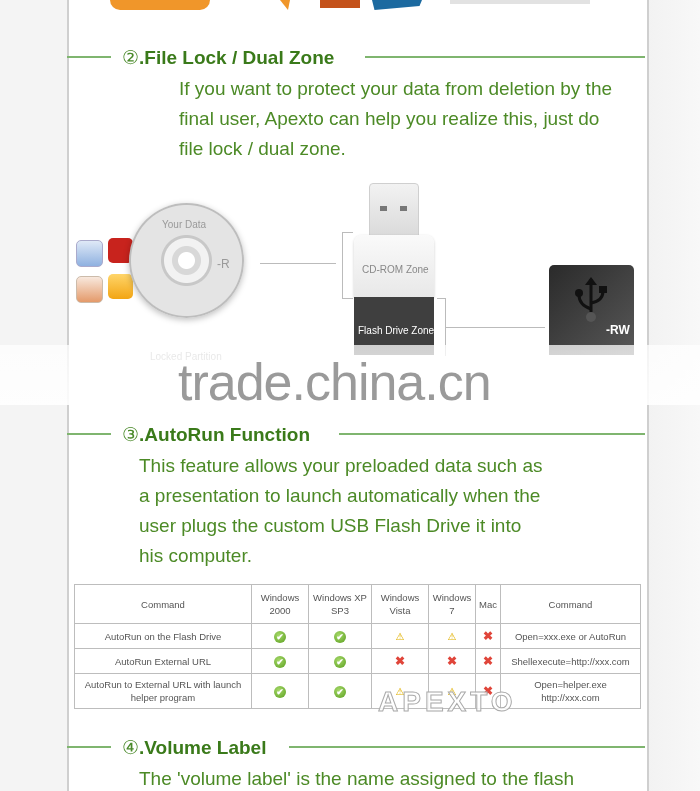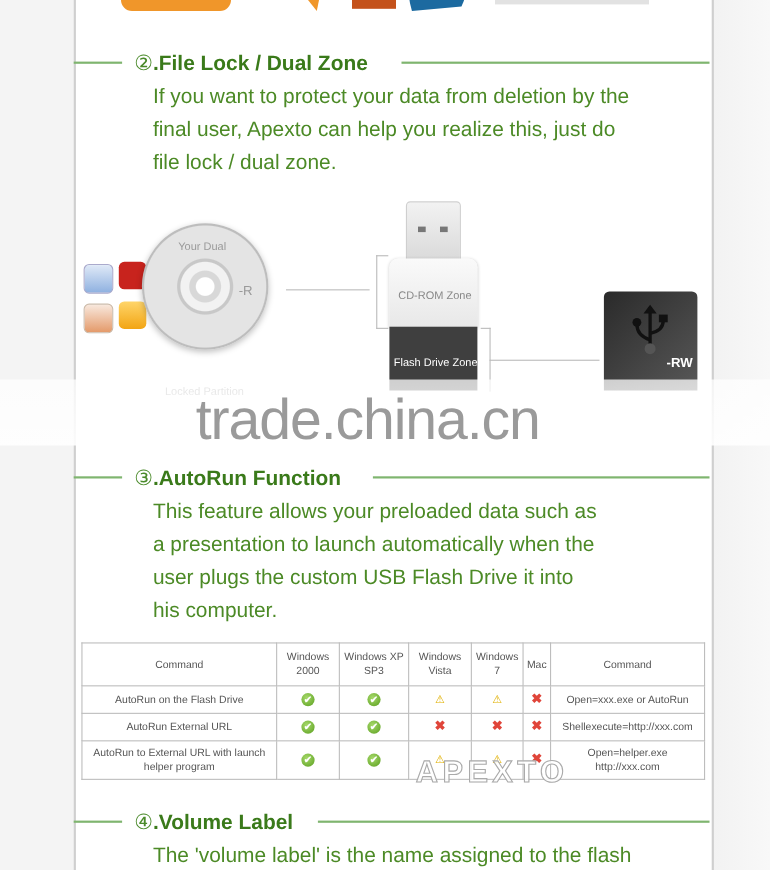--- a/index.html
+++ b/index.html
@@ -53,33 +53,33 @@
   <div class="b3"></div>
   <div class="b4"></div>
   <div class="b5"></div>
 </div>
 
 <div class="sec-head" style="top:46px;">
   <div class="line" style="left:0;width:44px;"></div>
   <div class="title" style="left:55px;"><span class="num">②</span><span>.File Lock / Dual Zone</span></div>
   <div class="line" style="left:298px;width:280px;"></div>
 </div>
-<div class="para" style="top:74px;">
+<div class="para" style="top:74px;margin-left:40px;">
   <div>If you want to protect your data from deletion by the</div>
   <div>final user, Apexto can help you realize this, just do</div>
   <div>file lock / dual zone.</div>
 </div>
 
 <div class="diagram">
   <div class="app-icon" style="left:4px;top:65px;background:linear-gradient(#dfe9f7,#8fb1e0);border:1px solid #aac;"></div>
   <div class="app-icon" style="left:36px;top:63px;background:#c8231d;"></div>
   <div class="app-icon" style="left:4px;top:101px;background:linear-gradient(#f8e8dd,#e49a6a);border:1px solid #cba;"></div>
   <div class="app-icon" style="left:36px;top:99px;background:linear-gradient(#ffd56a,#f2a514);"></div>
   <div class="disc"></div>
-  <div class="disc-label" style="left:90px;top:44px;">Your Dual</div>
+  <div class="disc-label" style="left:90px;top:44px;">Your Data</div>
   <div class="disc-label" style="left:145px;top:82px;font-size:12px;">-R</div>
   <div class="disc-label" style="left:78px;top:144px;margin-top:32px;">Locked Partition</div>
   <div class="hline" style="left:188px;top:88px;width:76px;"></div>
   <div class="bracket" style="left:270px;top:57px;width:10px;height:65px;border-right:none;"></div>
   <div class="usb-plug">
     <div class="hole" style="left:10px;"></div>
     <div class="hole" style="left:30px;"></div>
   </div>
   <div class="usb-body-top">
     <div class="zone-label" style="left:8px;top:29px;color:#888;">CD-ROM Zone</div>

